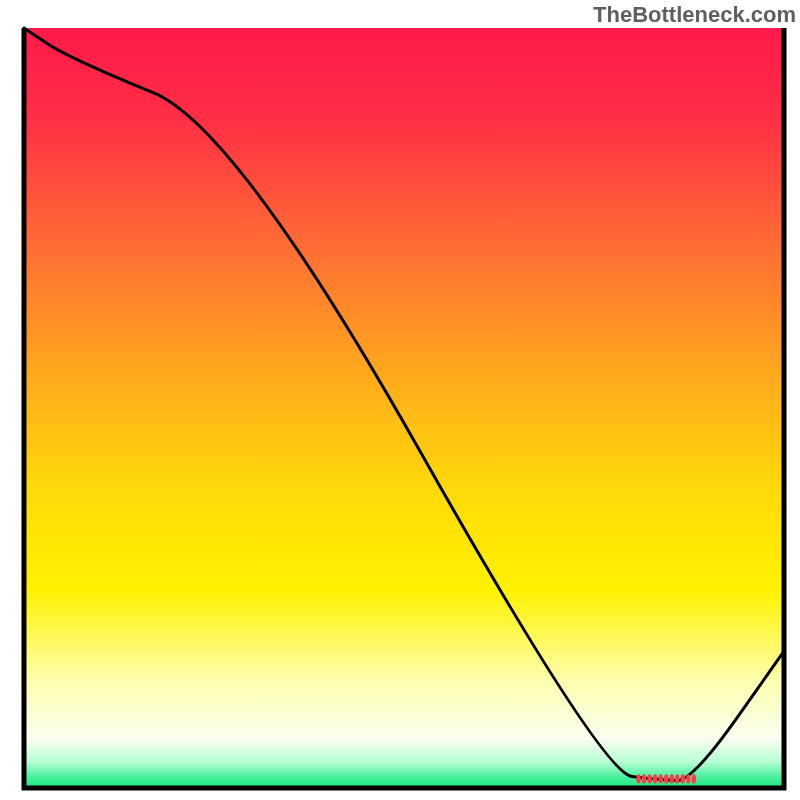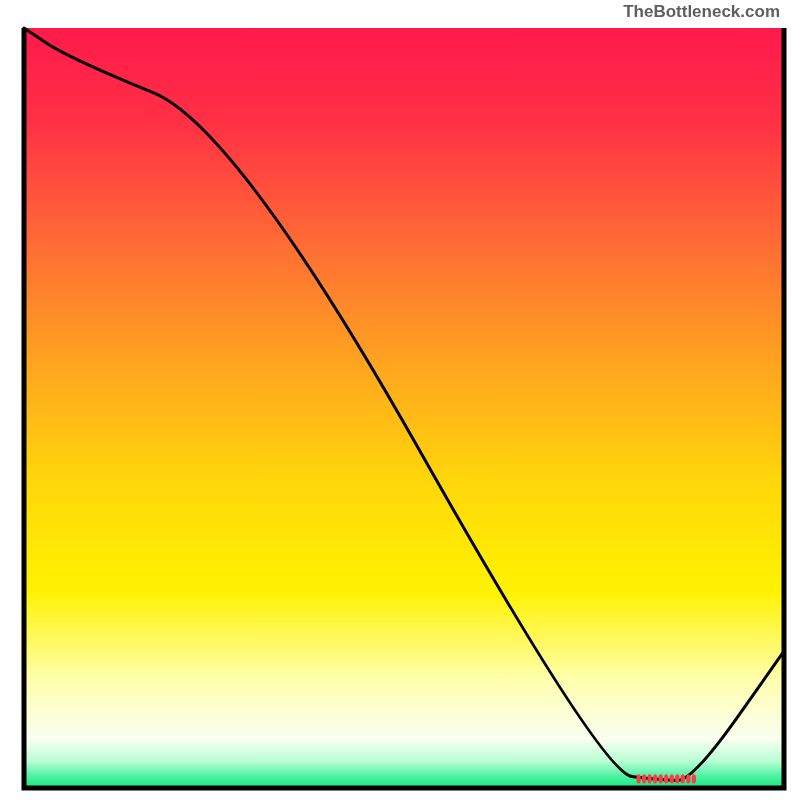--- a/index.html
+++ b/index.html
@@ -12,22 +12,22 @@
     overflow: hidden;
   }
   .stage {
     position: relative;
     width: 800px;
     height: 800px;
   }
   .attribution {
     position: absolute;
     top: 2px;
-    right: 20px;
-    font-size: 17px;
+    right: 4px;
+    font-size: 22px;
     font-weight: bold;
     color: #5f5f5f;
     letter-spacing: 0px;
   }
   svg.plot {
     position: absolute;
     left: 0;
     top: 0;
   }
 </style>

